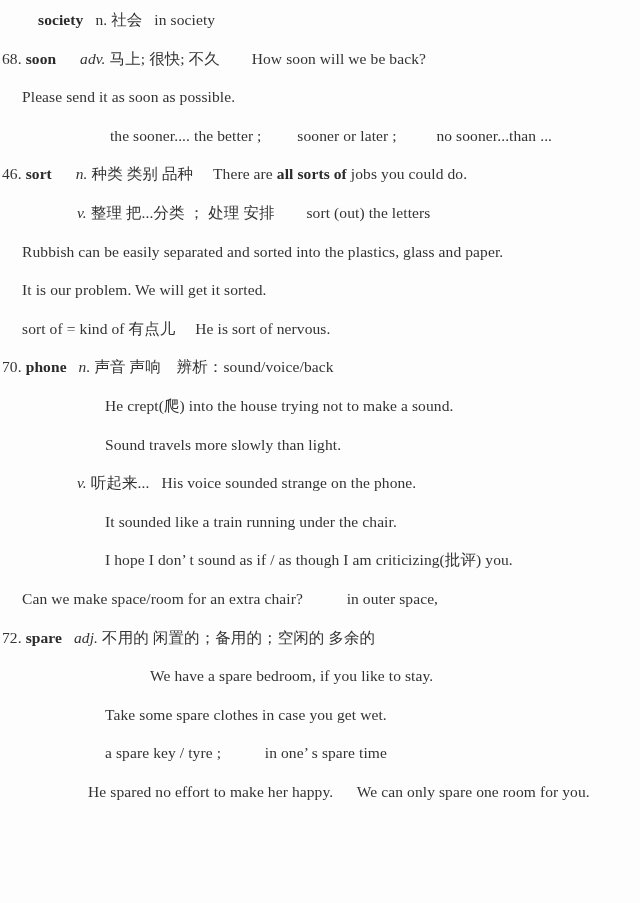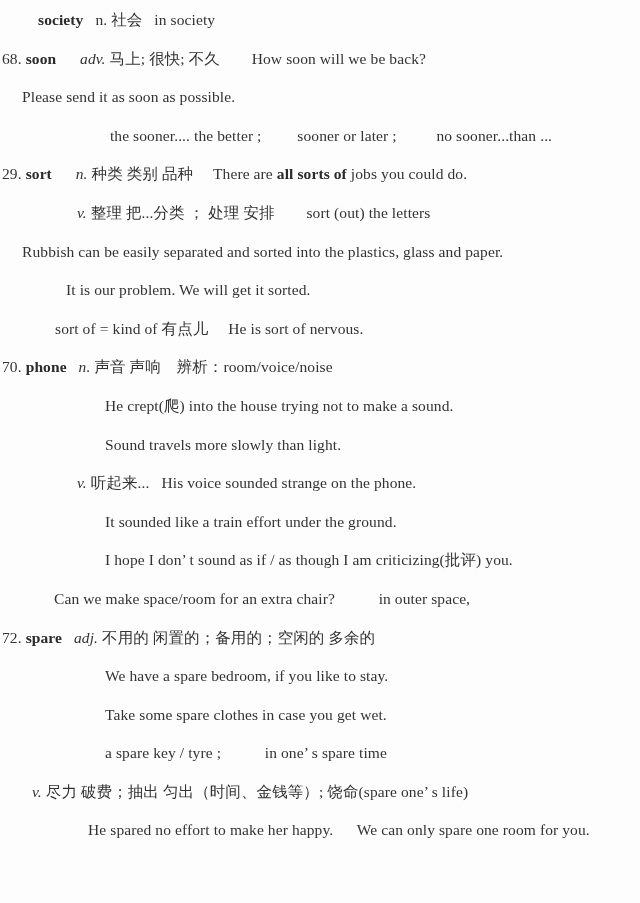--- a/index.html
+++ b/index.html
@@ -36,32 +36,31 @@
 </style>
 </head>
 <body>
 
 <div class="page">
   <div id="doc-lines">
       <div class="line" style="padding-left: 38px;"><span class="seg b">society</span><span class="seg">   n. 社会   in society</span></div>
       <div class="line" style="padding-left: 2px;"><span class="seg">68. </span><span class="seg b">soon</span><span class="seg">      </span><span class="seg i">adv.</span><span class="seg"> 马上; 很快; 不久        How soon will we be back?</span></div>
       <div class="line" style="padding-left: 22px;"><span class="seg">Please send it as soon as possible.</span></div>
       <div class="line" style="padding-left: 22px; text-align: center;"><span class="seg">the sooner.... the better ;         sooner or later ;          no sooner...than ...</span></div>
-      <div class="line" style="padding-left: 2px;"><span class="seg">29. </span><span class="seg b">sort</span><span class="seg">      </span><span class="seg i">n.</span><span class="seg"> 种类 类别 品种     There are </span><span class="seg b">all sorts of</span><span class="seg"> jobs you could do.</span></div>
+      <div class="line" style="padding-left: 2px;"><span class="seg">46. </span><span class="seg b">sort</span><span class="seg">      </span><span class="seg i">n.</span><span class="seg"> 种类 类别 品种     There are </span><span class="seg b">all sorts of</span><span class="seg"> jobs you could do.</span></div>
       <div class="line" style="padding-left: 77px;"><span class="seg i">v.</span><span class="seg"> 整理 把...分类 ； 处理 安排        sort (out) the letters</span></div>
       <div class="line" style="padding-left: 22px;"><span class="seg">Rubbish can be easily separated and sorted into the plastics, glass and paper.</span></div>
-      <div class="line" style="padding-left: 22px; margin-left: 44px;"><span class="seg">It is our problem. We will get it sorted.</span></div>
-      <div class="line" style="padding-left: 22px; margin-left: 33px;"><span class="seg">sort of = kind of 有点儿     He is sort of nervous.</span></div>
-      <div class="line" style="padding-left: 2px;"><span class="seg">70. </span><span class="seg b">phone</span><span class="seg">   </span><span class="seg i">n.</span><span class="seg"> 声音 声响    辨析：room/voice/noise</span></div>
+      <div class="line" style="padding-left: 22px;"><span class="seg">It is our problem. We will get it sorted.</span></div>
+      <div class="line" style="padding-left: 22px;"><span class="seg">sort of = kind of 有点儿     He is sort of nervous.</span></div>
+      <div class="line" style="padding-left: 2px;"><span class="seg">70. </span><span class="seg b">phone</span><span class="seg">   </span><span class="seg i">n.</span><span class="seg"> 声音 声响    辨析：sound/voice/back</span></div>
       <div class="line" style="padding-left: 105px;"><span class="seg">He crept(爬) into the house trying not to make a sound.</span></div>
       <div class="line" style="padding-left: 105px;"><span class="seg">Sound travels more slowly than light.</span></div>
       <div class="line" style="padding-left: 77px;"><span class="seg i">v.</span><span class="seg"> 听起来...   His voice sounded strange on the phone.</span></div>
-      <div class="line" style="padding-left: 105px;"><span class="seg">It sounded like a train effort under the ground.</span></div>
+      <div class="line" style="padding-left: 105px;"><span class="seg">It sounded like a train running under the chair.</span></div>
       <div class="line" style="padding-left: 105px;"><span class="seg">I hope I don’ t sound as if / as though I am criticizing(批评) you.</span></div>
-      <div class="line" style="padding-left: 22px; margin-left: 32px;"><span class="seg">Can we make space/room for an extra chair?           in outer space,</span></div>
+      <div class="line" style="padding-left: 22px;"><span class="seg">Can we make space/room for an extra chair?           in outer space,</span></div>
       <div class="line" style="padding-left: 2px;"><span class="seg">72. </span><span class="seg b">spare</span><span class="seg">   </span><span class="seg i">adj.</span><span class="seg"> 不用的 闲置的；备用的；空闲的 多余的</span></div>
-      <div class="line" style="padding-left: 105px;"><span class="seg">We have a spare bedroom, if you like to stay.</span></div>
+      <div class="line" style="padding-left: 105px; margin-left: 45px;"><span class="seg">We have a spare bedroom, if you like to stay.</span></div>
       <div class="line" style="padding-left: 105px;"><span class="seg">Take some spare clothes in case you get wet.</span></div>
       <div class="line" style="padding-left: 105px;"><span class="seg">a spare key / tyre ;           in one’ s spare time</span></div>
-      <div class="line" style="padding-left: 32px;"><span class="seg i">v.</span><span class="seg"> 尽力 破费；抽出 匀出（时间、金钱等）; 饶命(spare one’ s life)</span></div>
       <div class="line" style="padding-left: 46px; margin-left: 42px;"><span class="seg">He spared no effort to make her happy.      We can only spare one room for you.</span></div>
     </div>
 </div>
 
 </body></html>

